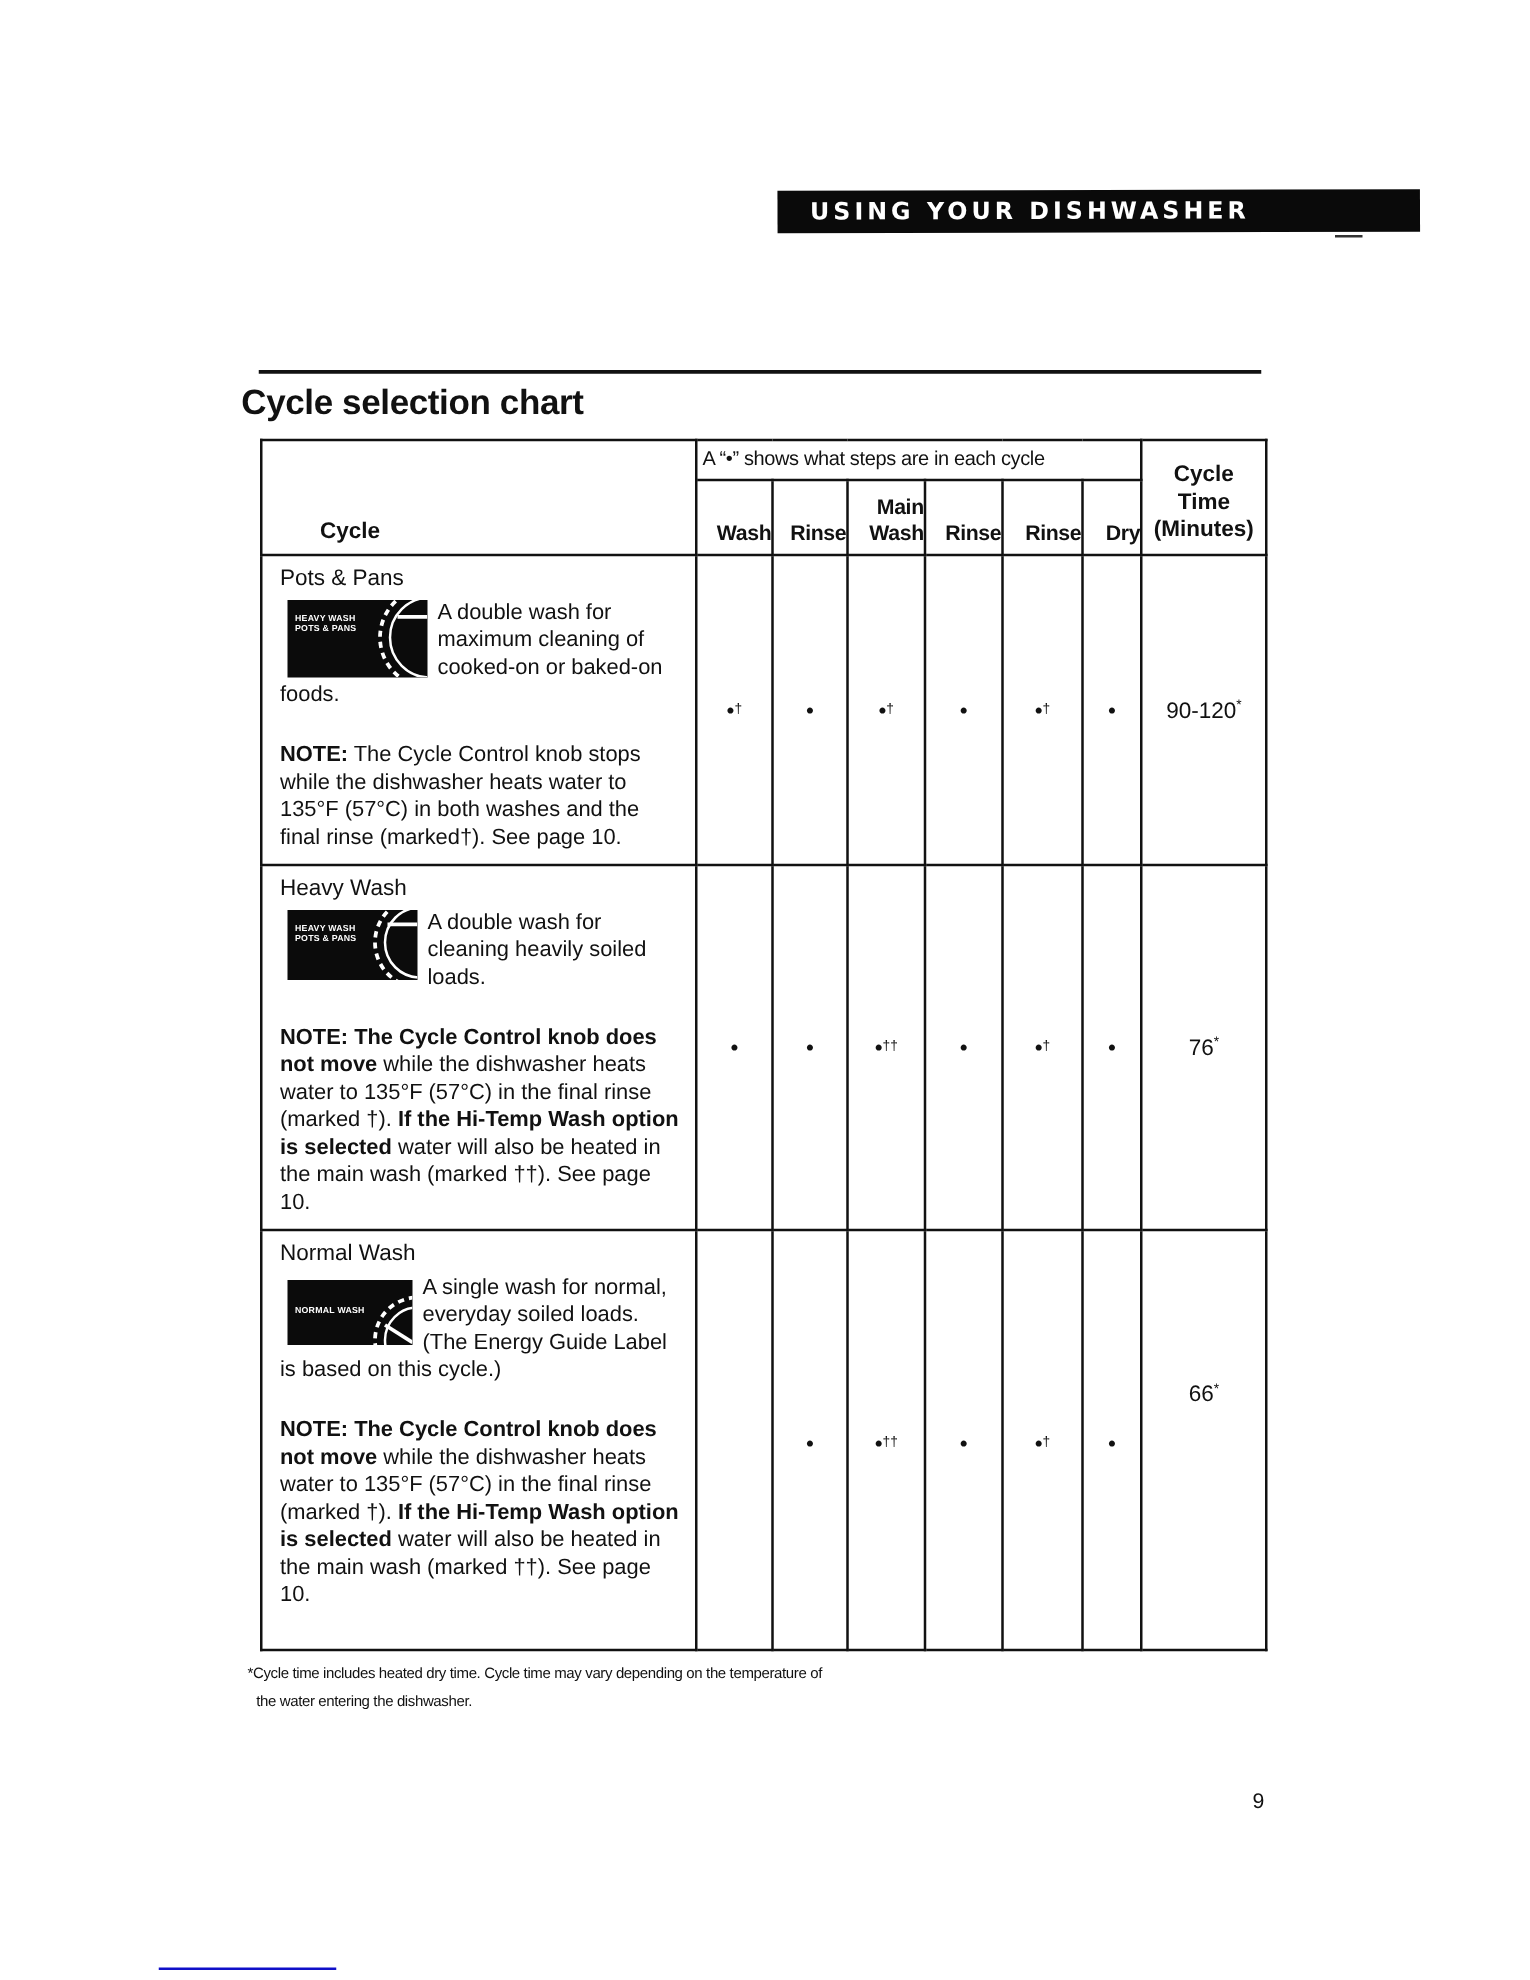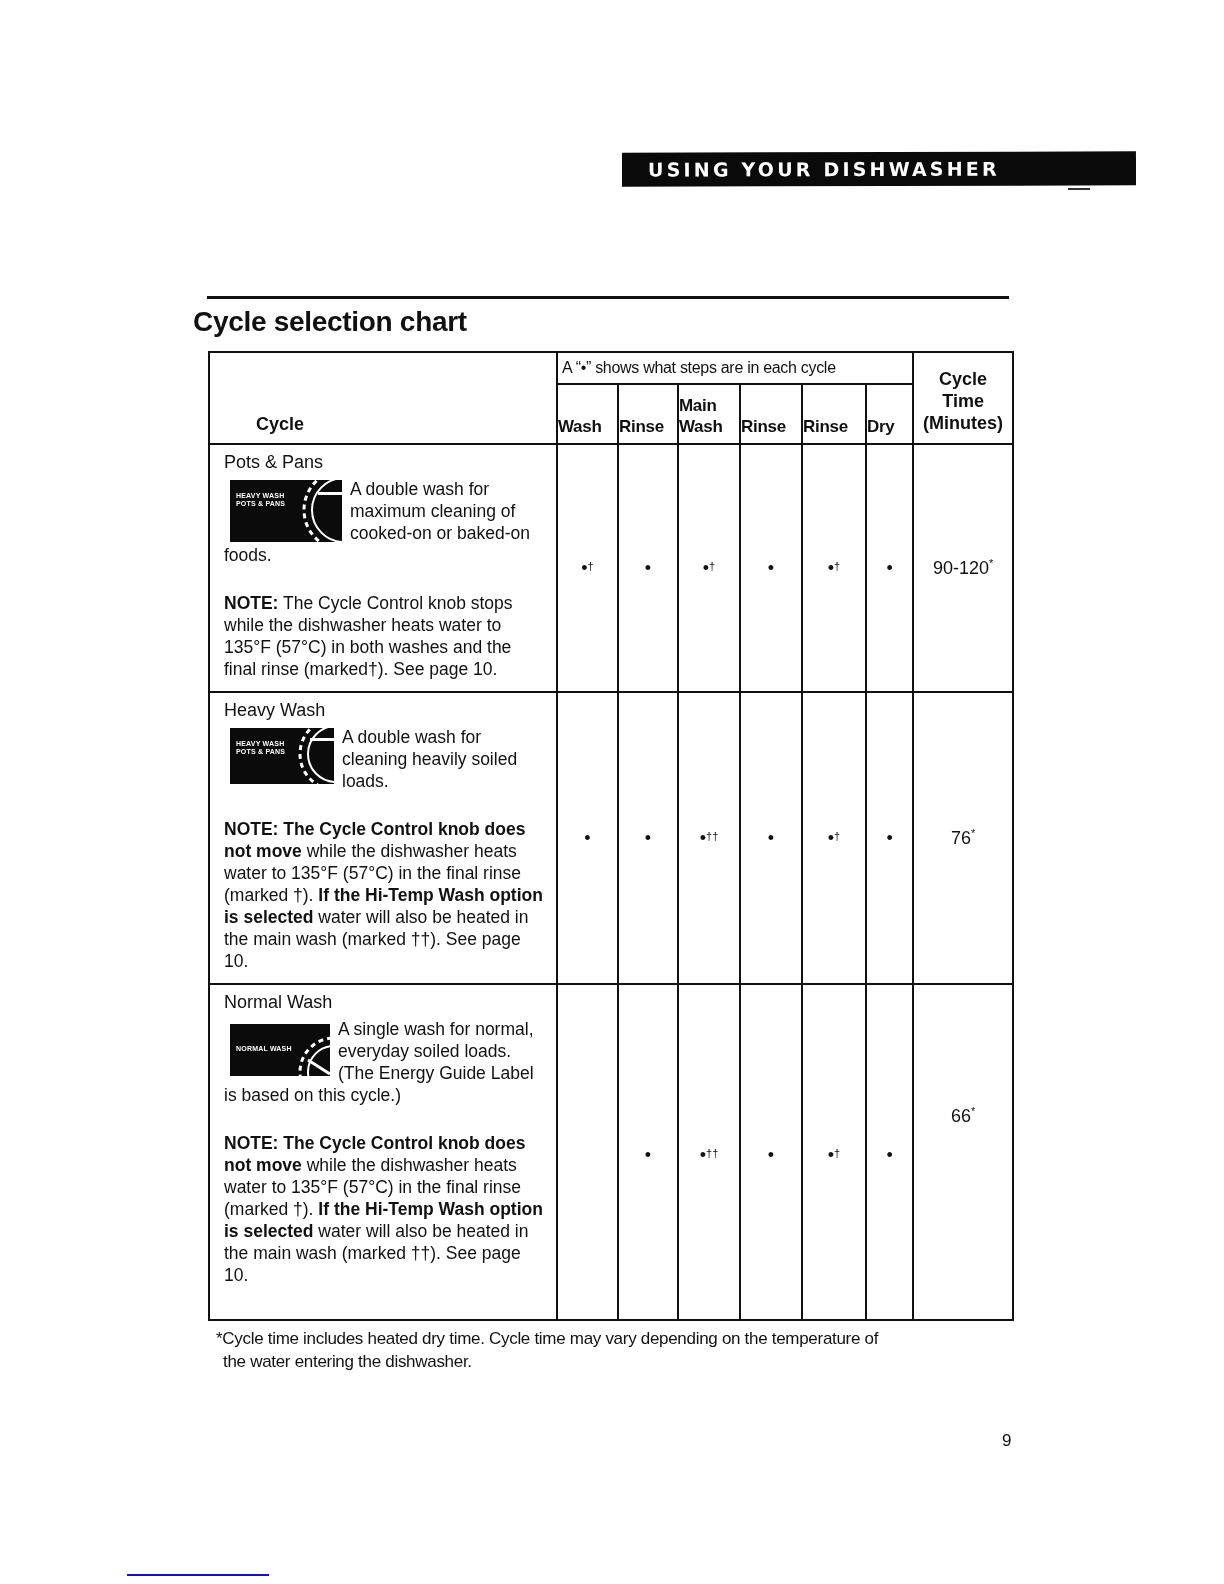--- a/index.html
+++ b/index.html
@@ -12,40 +12,40 @@
   .title-rule { position: absolute; left: 207px; top: 296px; width: 802px; height: 3px; background: #111; }
   .title { position: absolute; left: 193px; top: 306px; font-size: 28px; font-weight: bold;
            letter-spacing: -0.3px; font-family: "Liberation Sans", sans-serif; }
   table.chart { position: absolute; left: 208px; top: 351px; width: 804px;
                 border-collapse: collapse; table-layout: fixed; }
   table.chart td, table.chart th { border: 2px solid #111; padding: 0; vertical-align: middle; }
   .hdr-cycle { text-align: left; vertical-align: bottom !important; font-weight: bold; font-size: 18px;
                padding: 0 0 8px 46px !important; }
   .hdr-legend { font-size: 16px; font-weight: normal; text-align: left; height: 30px;
                 padding-left: 4px !important; white-space: nowrap; letter-spacing: -0.3px; }
-  .hdr-step { font-weight: bold; font-size: 17px; text-align: left; vertical-align: bottom !important;
+  .hdr-step { font-weight: bold; font-size: 17px; text-align: right; vertical-align: bottom !important;
               padding-bottom: 6px !important; line-height: 21px; letter-spacing: -0.3px; }
   .hdr-time { font-size: 18px; text-align: center; line-height: 22px; padding-top: 6px !important; }
   .hdr-time b { display: block; }
   .desc { vertical-align: top !important; padding: 6px 10px 6px 14px !important;
           font-size: 17.5px; line-height: 22px; }
   .desc .name { font-size: 18px; margin-bottom: 5px; }
   .desc .intro { overflow: hidden; }
   .badge { float: left; width: 112px; height: 62px; margin: 2px 8px 0 6px; background: #0b0b0b;
            position: relative; overflow: hidden; }
   .badge .btxt { position: absolute; left: 6px; top: 12px; color: #fff; font-size: 7px; font-weight: bold;
                  line-height: 8px; letter-spacing: 0.2px; }
   .badge.normal .btxt { top: 26px; left: 10px; }
   .badge svg { position: absolute; right: 0; top: 0; }
   .note { margin-top: 26px; }
   .mark { text-align: center; font-size: 18px; }
   .mark sup { font-size: 11px; vertical-align: 4px; }
   .time { text-align: center; font-size: 18px; }
   .time sup { font-size: 11px; }
-  .footnote { position: absolute; left: 216px; top: 1327px; width: 800px; font-size: 17px; line-height: 23px;
+  .footnote { position: absolute; left: 198px; top: 1327px; width: 800px; font-size: 12px; line-height: 23px;
               letter-spacing: -0.3px; }
   .footnote .l2 { padding-left: 7px; }
   .pageno { position: absolute; left: 1002px; top: 1431px; font-size: 17px; }
   .blue-rule { position: absolute; left: 127px; top: 1574px; width: 142px; height: 2px; background: #1010c8; }
   .dash-mark { position: absolute; left: 1068px; top: 188px; width: 22px; height: 2px; background: #333; }
 </style>
 </head>
 <body>
 
 <div class="banner">USING YOUR DISHWASHER</div>

